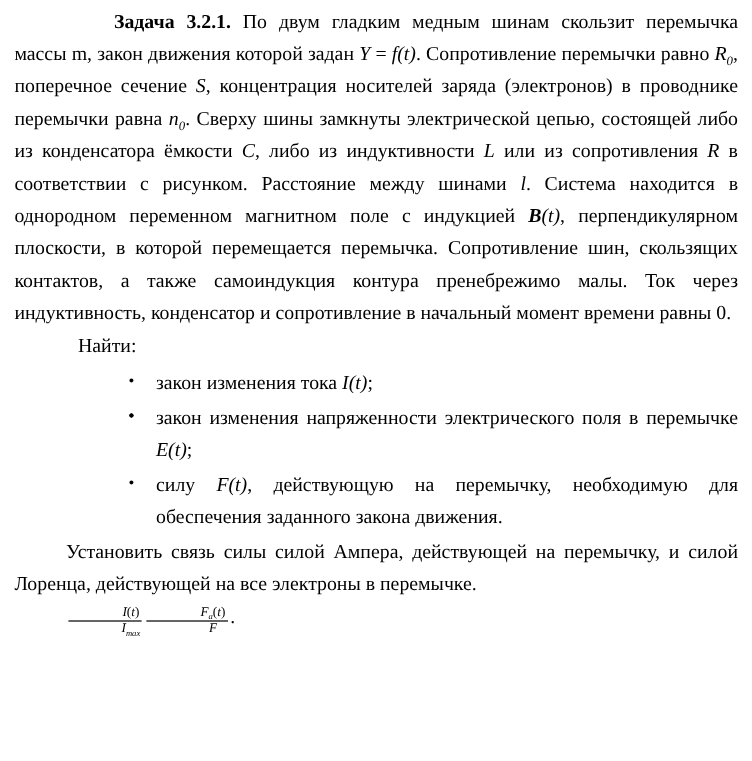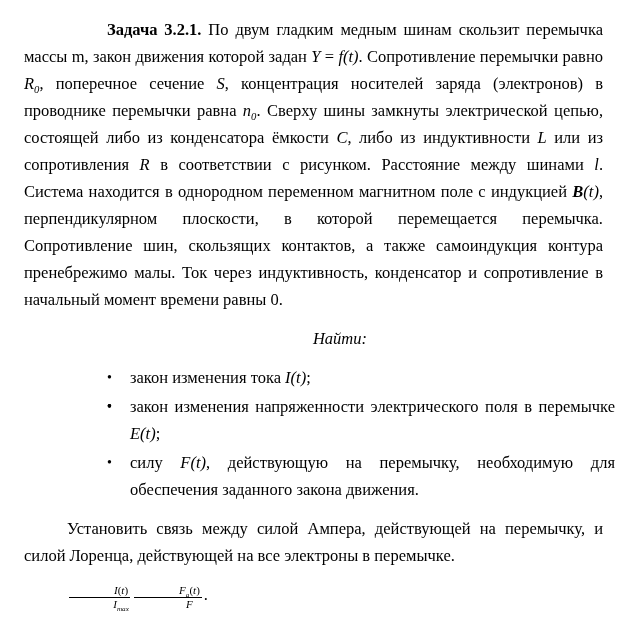--- a/index.html
+++ b/index.html
@@ -8,23 +8,23 @@
     height: 634px;
     background: #ffffff;
     color: #000000;
     font-family: "Liberation Serif", "DejaVu Serif", serif;
     font-size: 16.5px;
     line-height: 27px;
     box-sizing: border-box;
     padding: 4px 12px 0 12px;
     overflow: hidden;
   }
-  p { margin: 12px; text-align: justify; }
+  p { margin: 0; text-align: justify; }
   .indent-main { text-indent: 83px; }
-  .indent-find { text-indent: 53px; text-align: center; font-style: italic; }
+  .indent-find { text-indent: 53px; text-align: left; }
   .indent-small { text-indent: 43px; }
   ul.find-list {
     list-style: none;
     margin: 4px 0 2px 0;
     padding: 0 0 0 93px;
   }
   ul.find-list li {
     position: relative;
     padding-left: 25px;
     text-align: justify;
@@ -63,17 +63,17 @@
   <p class="indent-find">Найти:</p>
 
   <ul class="find-list">
     <li><span class="bullet">•</span><span>закон изменения тока <i>I(t)</i>;</span></li>
     <li><span class="bullet">•</span></li>
     <li><span class="bullet">•</span></li>
     <li><span class="bullet">•</span><span>закон изменения напряженности электрического поля в перемычке <i>E(t)</i>;</span></li>
     <li><span class="bullet">•</span><span>силу <i>F(t)</i>, действующую на перемычку, необходимую для обеспечения заданного закона движения.</span></li>
   </ul>
 
-  <p class="indent-small">Установить связь между силой Ампера, действующей на перемычку, и силой Лоренца, действующей на все электроны в перемычке.</p>
+  <p class="indent-small">Установить связь силы силой Ампера, действующей на перемычку, и силой Лоренца, действующей на все электроны в перемычке.</p>
 
   <p class="indent-small"><span class="frac"><span class="num"><i>I</i>(<i>t</i>)</span><span class="den"><i>I<sub>max</sub></i></span></span><span class="frac"><span class="num"><i>F<sub>a</sub></i>(<i>t</i>)</span><span class="den"><i>F</i></span></span><span>.</span></p>
 
 </div>
 
 </body></html>

